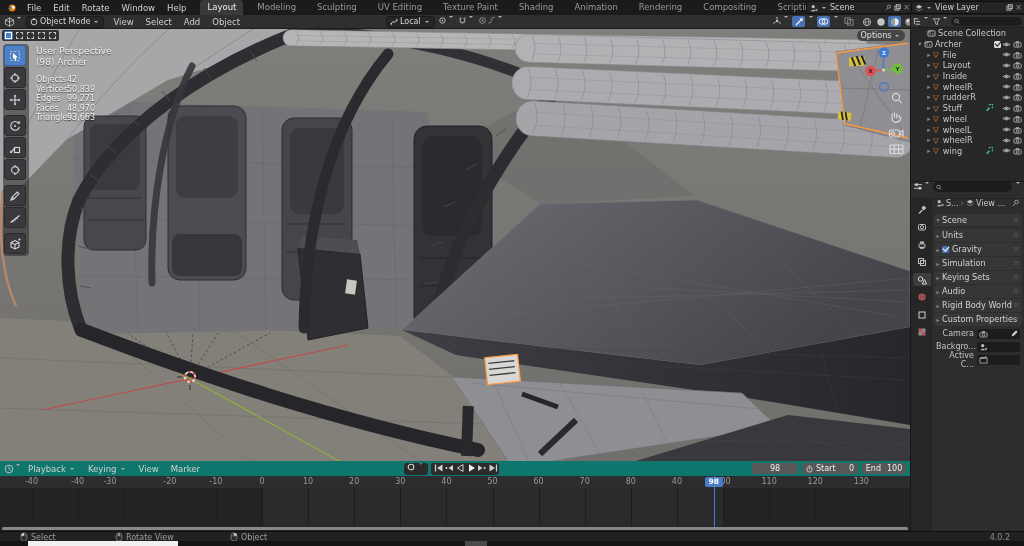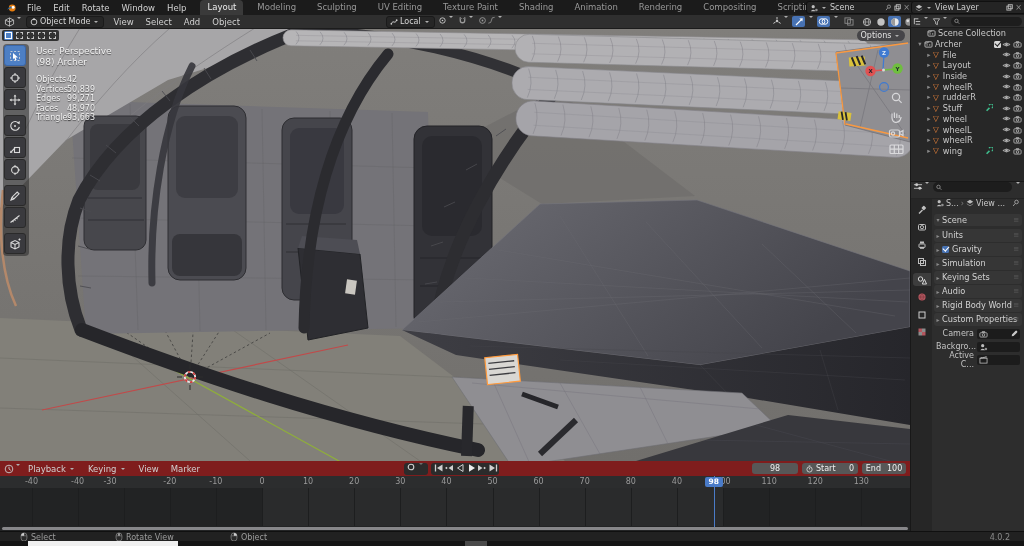--- a/index.html
+++ b/index.html
@@ -55,21 +55,21 @@
   .ptab.active{background:#3d3d3d;}
   #prop-main{position:absolute;left:21px;top:17px;right:0;bottom:0;}
   .p-panel{margin:1.5px 2px;background:#363636;border-radius:3px;height:12.5px;display:flex;align-items:center;font-size:8.2px;color:#d2d2d2;position:relative;}
   .p-panel .ol-exp{font-size:6px;}
   .p-handle{position:absolute;right:3px;color:#5b5b5b;font-size:7px;}
   .f-row{display:flex;align-items:center;height:13px;margin:0 4px;}
   .f-label{width:38px;text-align:right;font-size:8px;color:#c3c3c3;flex:none;padding-right:3px;}
   .f-field{flex:1;height:10px;background:#1c1c1c;border-radius:2px;display:flex;align-items:center;padding:0 2px;gap:2px;}
   
   #timeline{left:0;top:461px;width:910px;height:70px;background:#232425;z-index:20;}
-  #tl-header{position:absolute;left:0;top:0;width:100%;height:15px;background:#7f1d1d;border-bottom:1px solid #1a1a1a;display:flex;align-items:center;}
+  #tl-header{position:absolute;left:0;top:0;width:100%;height:15px;background:#0f766e;border-bottom:1px solid #1a1a1a;display:flex;align-items:center;}
   #tl-header .menu-item{padding:0 6px;font-size:8.5px;color:#d0d0d0;display:flex;align-items:center;gap:2px;}
   #tl-ruler{position:absolute;left:0;top:15px;width:100%;height:12px;background:#2c2d2e;border-bottom:1px solid #202020;}
   .tick{position:absolute;top:1px;transform:translateX(-50%);font-size:8px;color:#9a9a9a;}
   #tl-channels{position:absolute;left:0;top:27px;width:100%;bottom:5px;background:#222324;overflow:hidden;}
   #tl-range{position:absolute;top:0;bottom:0;background:#2a2b2c;}
   .gridline{position:absolute;top:0;bottom:0;width:1px;background:#1d1e1f;}
   #playhead-line{position:absolute;width:1.5px;background:#4a7bc8;z-index:3;}
   #playhead-badge{position:absolute;width:18px;height:10px;background:#4a7bc8;border-radius:2px;color:#fff;font-size:7.5px;font-weight:bold;display:flex;align-items:center;justify-content:center;z-index:4;}
   #tl-scroll{position:absolute;left:2px;right:2px;bottom:1px;height:3.5px;background:#87878a;border-radius:2px;}
   .tl-field{background:#575757;border-radius:3px;height:11px;display:flex;align-items:center;justify-content:center;font-size:8px;color:#efefef;gap:3px;padding:0 4px;box-sizing:border-box;}

